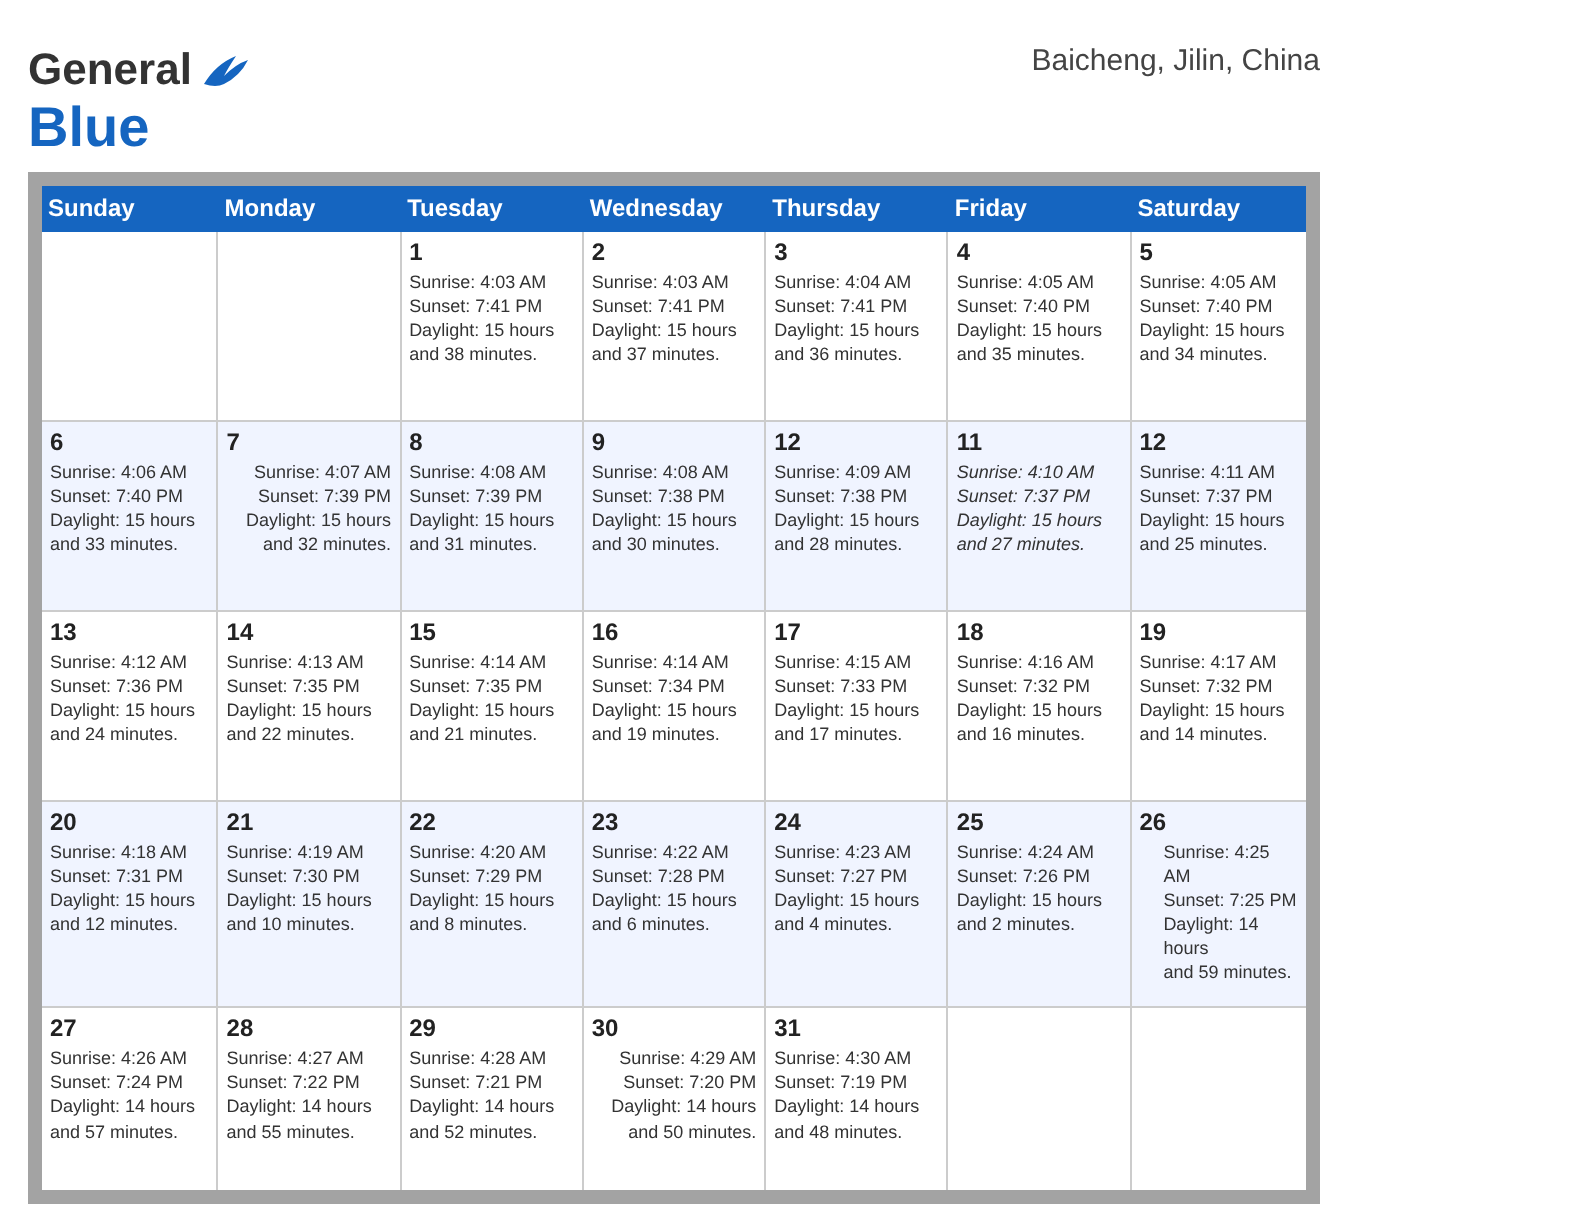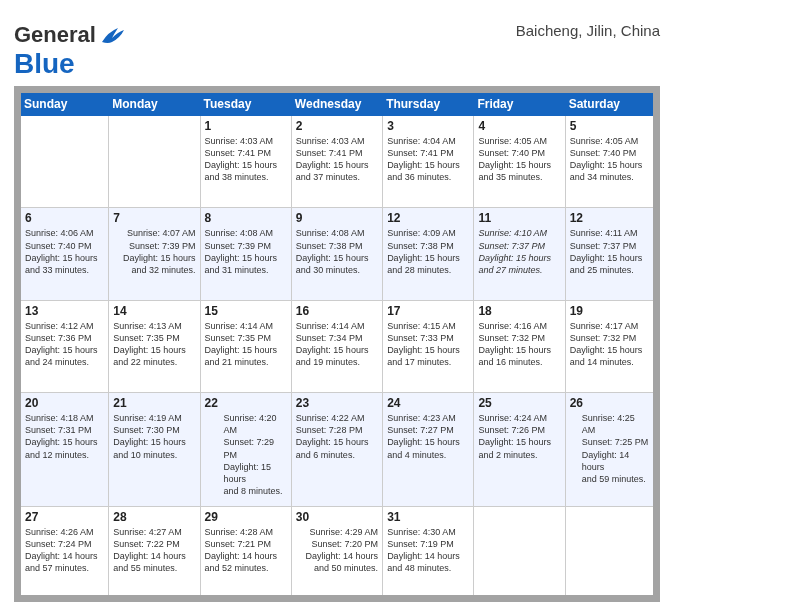--- a/index.html
+++ b/index.html
@@ -292,21 +292,21 @@
           </td>
           <td>
             <span class="day-number">21</span>
             <div class="cell-info" style="white-space: pre-line;">Sunrise: 4:19 AM
 Sunset: 7:30 PM
 Daylight: 15 hours
 and 10 minutes.</div>
           </td>
           <td>
             <span class="day-number">22</span>
-            <div class="cell-info" style="white-space: pre-line; margin-left: 19px;">Sunrise: 4:20 AM
+            <div class="cell-info" style="white-space: pre-line;">Sunrise: 4:20 AM
 Sunset: 7:29 PM
 Daylight: 15 hours
 and 8 minutes.</div>
           </td>
           <td>
             <span class="day-number">23</span>
             <div class="cell-info" style="white-space: pre-line;">Sunrise: 4:22 AM
 Sunset: 7:28 PM
 Daylight: 15 hours
 and 6 minutes.</div>

